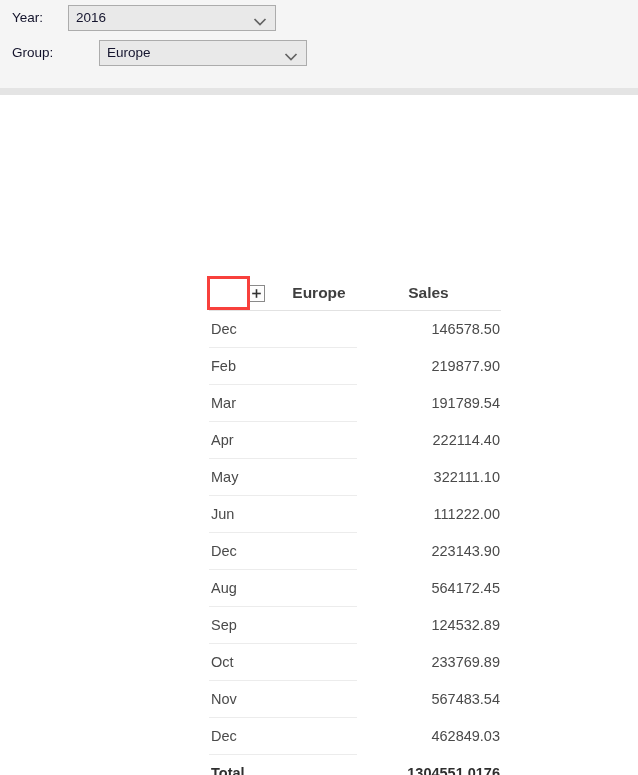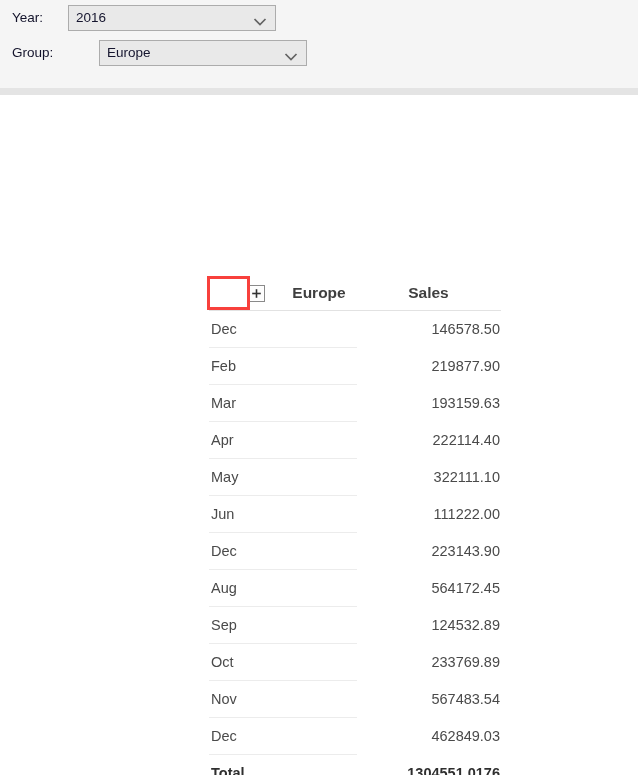--- a/index.html
+++ b/index.html
@@ -228,21 +228,21 @@
           <tr>
             <td class="td-month">Dec</td>
             <td class="td-sales">146578.50</td>
           </tr>
           <tr>
             <td class="td-month">Feb</td>
             <td class="td-sales">219877.90</td>
           </tr>
           <tr>
             <td class="td-month">Mar</td>
-            <td class="td-sales">193159.63</td>
+            <td class="td-sales">191789.54</td>
           </tr>
           <tr>
             <td class="td-month">Apr</td>
             <td class="td-sales">222114.40</td>
           </tr>
           <tr>
             <td class="td-month">May</td>
             <td class="td-sales">322111.10</td>
           </tr>
           <tr>

